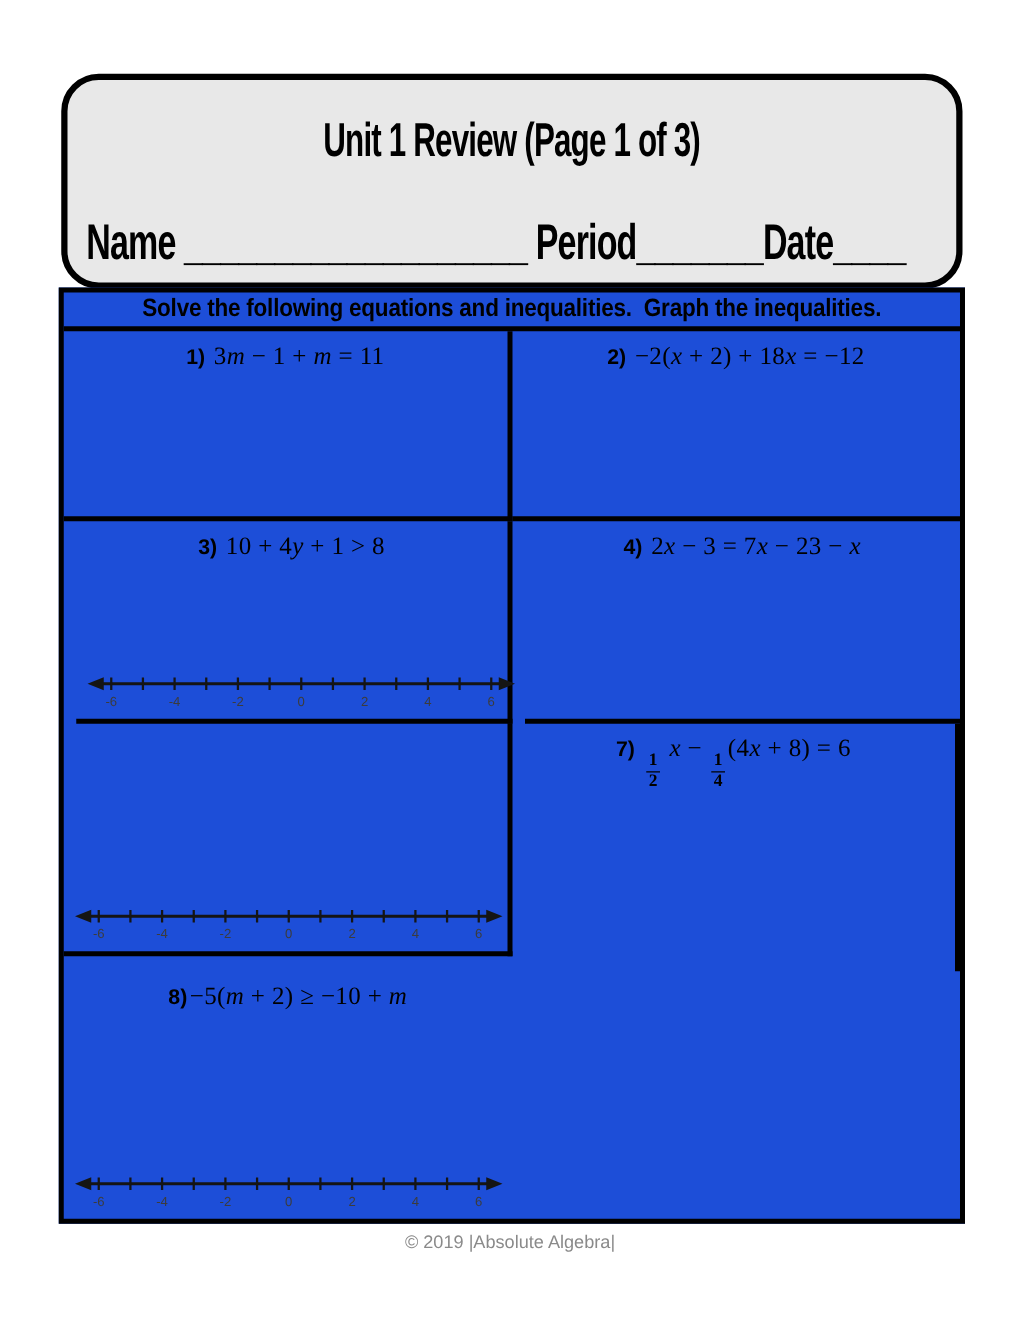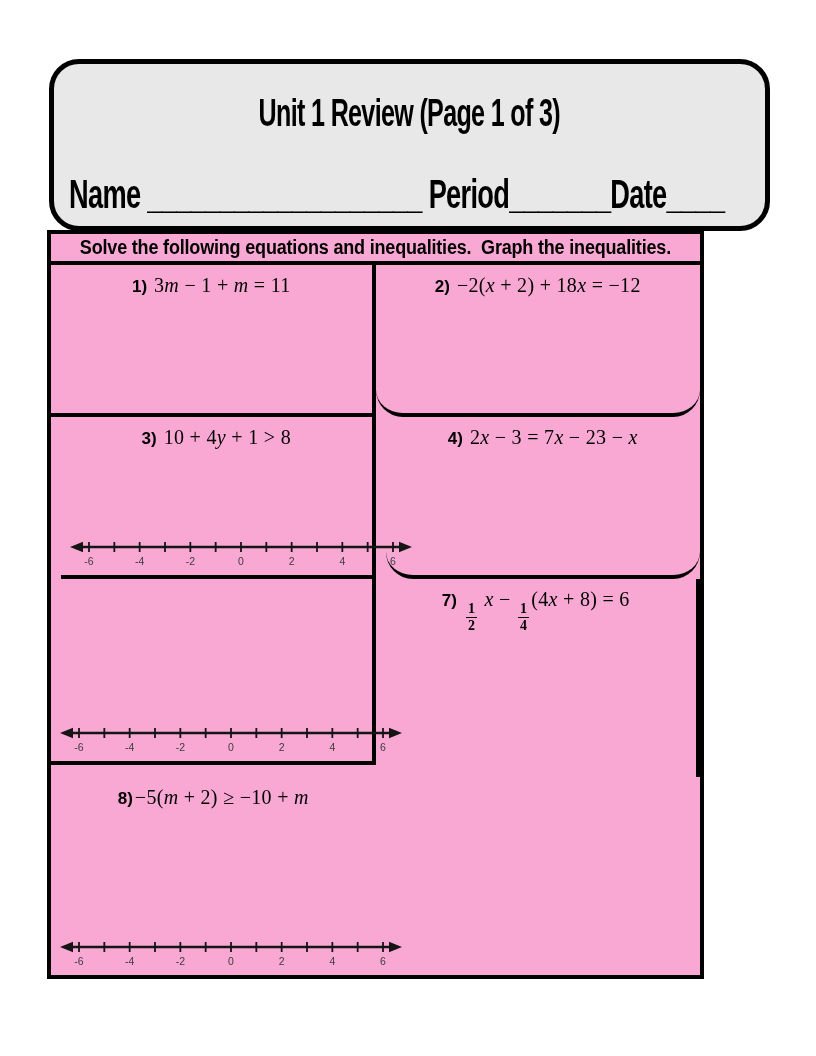--- a/index.html
+++ b/index.html
@@ -24,34 +24,34 @@
     white-space:nowrap;font-weight:bold;font-size:38px;letter-spacing:-1px;line-height:1.16;
   }
   .name-row{position:absolute;left:15px;bottom:9px;white-space:nowrap;}
   .name-line{
     display:inline-block;transform:scaleX(0.68);transform-origin:0 50%;
     white-space:pre;font-weight:bold;font-size:40px;letter-spacing:-1px;
   }
 
   
   .worksheet{
-    position:absolute;left:47px;top:230px;width:657px;
-    border:4px solid var(--border);background:#f9a8d4;
+    position:absolute;left:47px;top:230px;width:725px;
+    border:4px solid var(--border);background:#1d4ed8;
   }
   .instruction-row{
     height:31px;border-bottom:4px solid var(--border);
     display:flex;align-items:center;justify-content:center;overflow:hidden;
   }
   .instruction-text{
     display:inline-block;transform:scaleX(0.9);white-space:pre;
     font-weight:bold;font-size:20px;letter-spacing:-0.2px;
   }
   .grid{display:grid;grid-template-columns:1fr 1fr;}
   .cell{position:relative;border-right:4px solid var(--border);border-bottom:4px solid var(--border);}
-  .cell.col2{border-right:none;border-radius:27px;}
+  .cell.col2{border-right:none;}
   .cell.row1{height:152px;}
   .cell.row2{height:162px;margin-left:10px;}
   .cell.row3{height:186px;}
   .cell.row4{height:198px;border-bottom:none;}
 
   .problem{padding-top:9px;text-align:center;white-space:nowrap;}
   .plabel{font-family:"Liberation Sans",sans-serif;font-weight:bold;font-size:17px;margin-right:7px;}
   .eq{font-family:"Liberation Serif","DejaVu Serif",serif;font-size:20px;letter-spacing:0.3px;}
   .eq i{font-style:italic;}
 
@@ -207,13 +207,14 @@
             <text x="273.3333333333333" y="32.5" text-anchor="middle" font-size="10.5" fill="#3c3c3c" font-family="Liberation Sans, sans-serif">4</text>
             <line x1="298.66666666666663" y1="10" x2="298.66666666666663" y2="20" stroke="#151515" stroke-width="1.8"></line>
             <line x1="324" y1="10" x2="324" y2="20" stroke="#151515" stroke-width="1.8"></line>
             <text x="324" y="32.5" text-anchor="middle" font-size="10.5" fill="#3c3c3c" font-family="Liberation Sans, sans-serif">6</text>
           </svg>
       </div>
 
     </div>
   </div>
 
+  <div class="footer">© 2019 |Absolute Algebra|</div>
 </div>
 
 </body></html>

